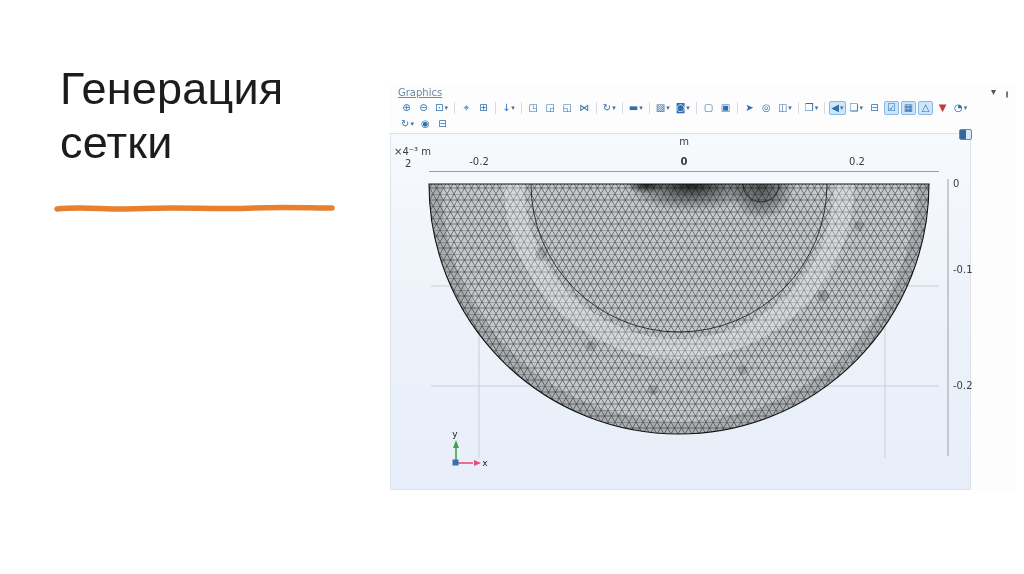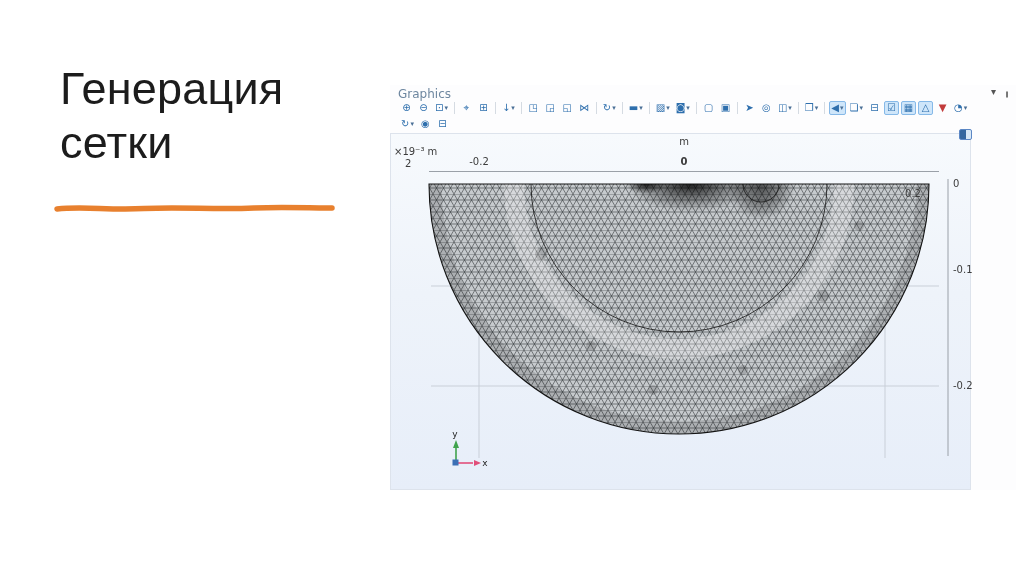--- a/index.html
+++ b/index.html
@@ -10,22 +10,22 @@
   
   .title { position:absolute; left:60px; top:62px; width:310px;
            font-size:45px; line-height:1.2; font-weight:300; color:#1c1c1c;
            letter-spacing:0.2px; }
   .underline-svg { position:absolute; left:54px; top:201px; }
 
   
   .gfx { position:absolute; left:390px; top:85px; width:626px; height:405px;
          background:#fdfdfe; }
   .gfx-header { position:absolute; left:0; top:0; width:100%; height:15px; }
-  .gfx-title { position:absolute; left:8px; top:2px; font-size:12px; color:#6e87a0;
-               font-family:"DejaVu Sans", sans-serif; }
+  .gfx-title { position:absolute; left:8px; top:2px; font-size:10px; color:#6e87a0;
+               font-family:"DejaVu Sans", sans-serif;text-decoration:underline; }
   .hdr-controls { position:absolute; right:6px; top:1px; display:flex; gap:8px;
                   font-size:10px; color:#555; }
   .hdr-controls span { cursor:default; }
 
   
   .toolbar { position:absolute; left:8px; top:15px; width:612px; }
   .tb-row { display:flex; align-items:center; height:16px; }
   .tb-btn { display:inline-flex; align-items:center; justify-content:center;
             height:14px; min-width:15px; padding:0 1px; margin:0 1px;
             border:1px solid transparent; border-radius:2px;
@@ -195,21 +195,21 @@
           <div class="tb-btn">
             <span class="glyph">⊟</span>
           </div>
         </div>
     </div>
 
     <div class="mini-icon"></div>
 
     <div class="canvas">
       <span class="lbl m-label">m</span>
-      <span class="lbl mult-label">×19⁻³ m</span>
+      <span class="lbl mult-label">×4⁻³ m</span>
       <span class="lbl two-label">2</span>
 
       <svg class="mesh-svg" width="581" height="357" viewBox="0 0 581 357">
         <defs>
           <pattern id="meshPat" width="7" height="12" patternUnits="userSpaceOnUse">
             <rect width="7" height="12" fill="#c6cacd"></rect>
             <path d="M0,0 H7 M0,6 H7 M0,0 L3.5,6 L7,0 M3.5,6 L0,12 M3.5,6 L7,12" stroke="#34373a" stroke-width="0.6" fill="none"></path>
           </pattern>
           <radialGradient id="gradTop" cx="50%" cy="50%" r="50%">
             <stop offset="0%" stop-color="#000" stop-opacity="0.85"></stop>
@@ -265,19 +265,19 @@
           <polygon points="62,314 68,314 65,306" fill="#3fa34d"></polygon>
           <line x1="65" y1="329" x2="82" y2="329" stroke="#e14f7a" stroke-width="1.6"></line>
           <polygon points="83,326 83,332 90,329" fill="#e14f7a"></polygon>
           <rect x="61.5" y="325.5" width="6" height="6" fill="#3b6fb5"></rect>
           <text x="64" y="303" font-size="9" fill="#222" text-anchor="middle" font-family="DejaVu Sans, sans-serif">y</text>
           <text x="94" y="332" font-size="9" fill="#222" text-anchor="middle" font-family="DejaVu Sans, sans-serif">x</text>
         </g>
       </svg>
     <span class="xtick" style="left: 88px;">-0.2</span>
         <span class="xtick zero" style="left: 293px;">0</span>
-        <span class="xtick" style="left: 522px; margin-top: 32px;">0.2</span>
+        <span class="xtick" style="left: 466px;">0.2</span>
         <span class="ytick" style="top: 44px;">0</span>
         <span class="ytick" style="top: 130px;">-0.1</span>
         <span class="ytick" style="top: 246px;">-0.2</span>
       </div>
   </div>
 </div>
 
 </body></html>

